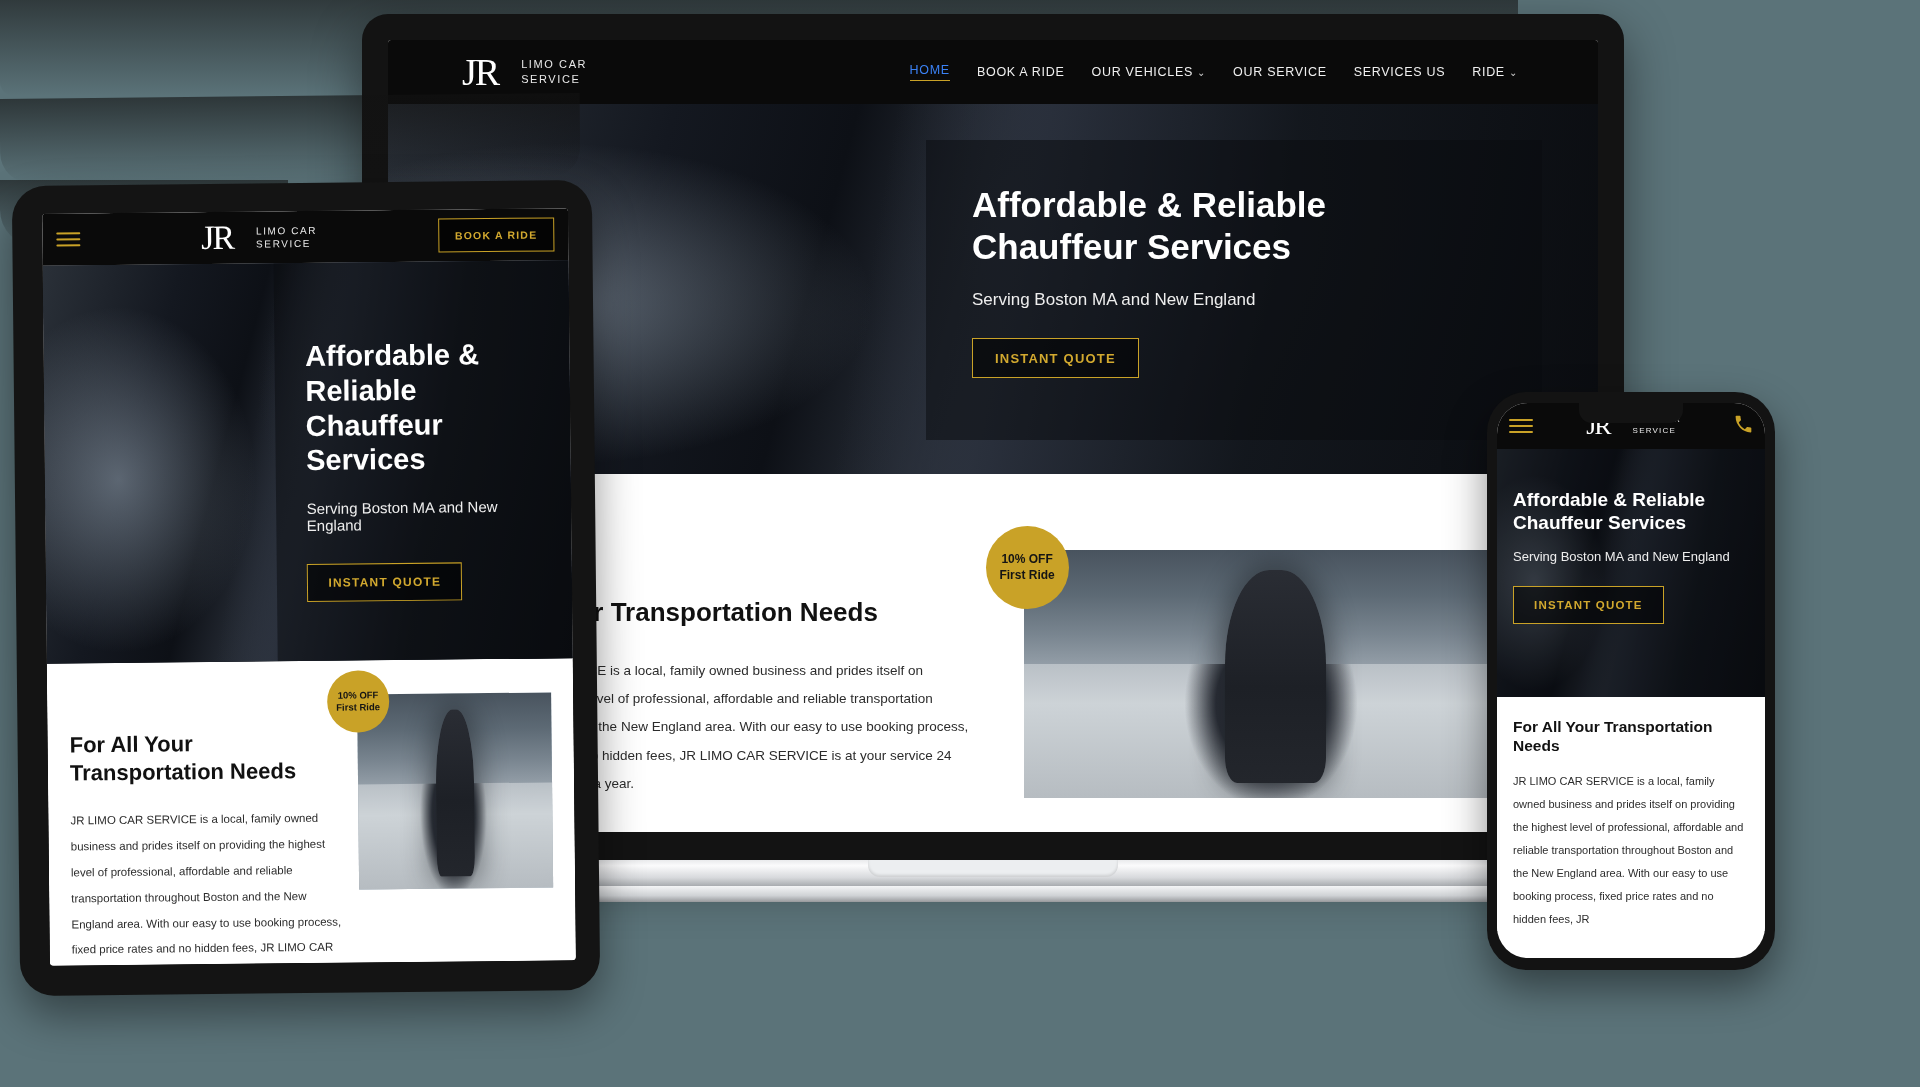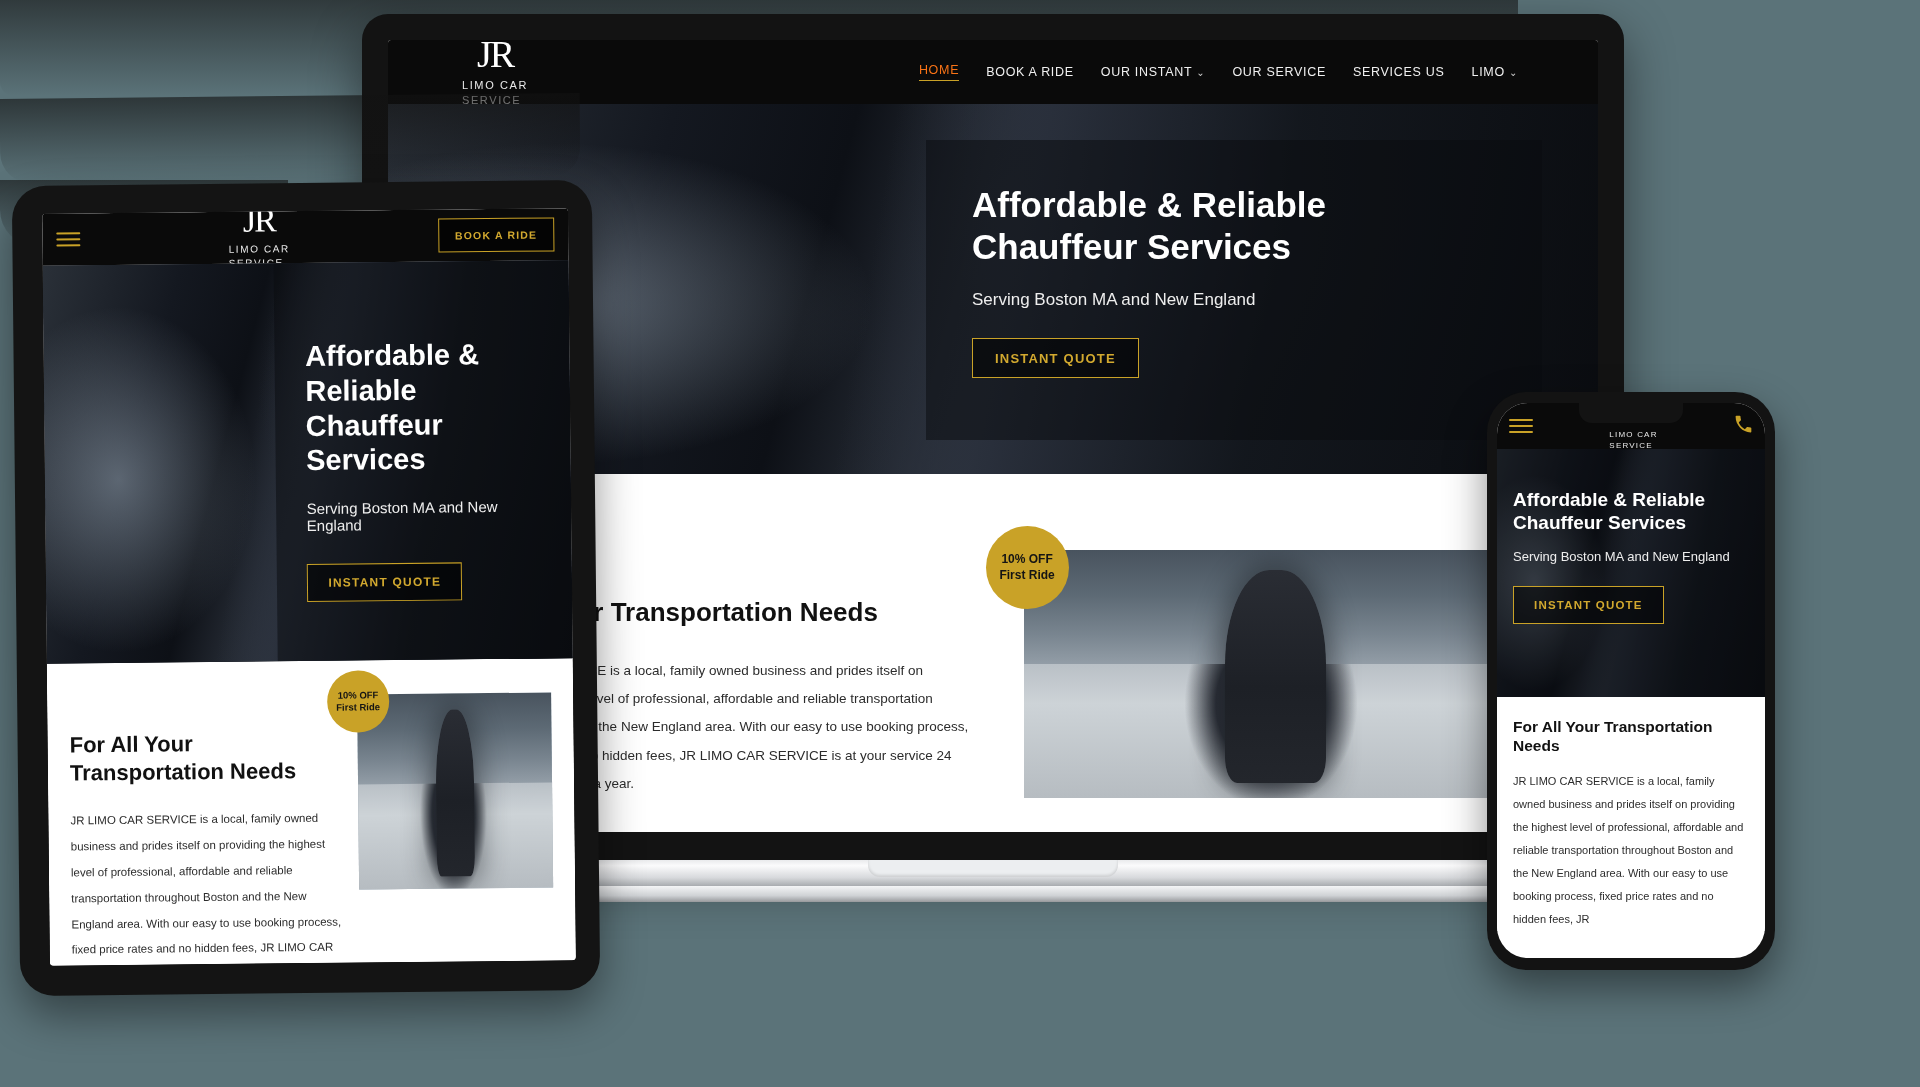--- a/index.html
+++ b/index.html
@@ -6,28 +6,28 @@
   html, body {
     width: 1920px; height: 1087px; overflow: hidden;
     background: #5b7379;
     font-family: "Liberation Sans", sans-serif;
   }
   #stage { position: relative; width: 1920px; height: 1087px; }
 
   
   .site { background:#fff; width:100%; height:100%; overflow:hidden; position:relative; }
   .topbar { background:#0a0a0a; display:flex; align-items:center; }
-  .logo { display:flex; align-items:center; gap:7px;flex-direction:column; }
+  .logo { display:flex; align-items:center; gap:23px; }
   .logo-mark {
     font-family:"Liberation Serif", serif; color:#fff; font-weight:400;
     letter-spacing:-2px; line-height:.9; position:relative; white-space:nowrap;
   }
   .logo-words { color:#e9e9e9; line-height:1.35; letter-spacing:1.6px; font-weight:400; }
   .navlink { color:#f0f0f0; letter-spacing:.7px; white-space:nowrap; }
-  .navlink.active { color:#f97316; }
+  .navlink.active { color:#3b82f6; }
   .navlink.active .ul { display:block; height:1px; background:#c9a227; margin-top:3px; }
   .ul { display:none; }
   .caret { display:inline-block; font-size:.8em; margin-left:4px; color:#cfcfcf; }
 
   
   .hero { position:relative; width:100%; overflow:hidden; background:#1b1f26; }
   .hero-photo { position:absolute; inset:0; }
   
   .photo-limo {
     background:
@@ -200,24 +200,24 @@
             <div class="logo">
               <div class="logo-mark">JR</div>
               <div>
                 <div class="logo-words">LIMO CAR</div>
                 <div class="logo-words">SERVICE</div>
               </div>
             </div>
             <nav class="nav">
               <a class="navlink active"><span>HOME</span><span class="ul"></span></a>
               <a class="navlink">BOOK A RIDE</a>
-              <a class="navlink"><span>OUR INSTANT</span><span class="caret">⌄</span></a>
+              <a class="navlink"><span>OUR VEHICLES</span><span class="caret">⌄</span></a>
               <a class="navlink">OUR SERVICE</a>
               <a class="navlink">SERVICES US</a>
-              <a class="navlink"><span>LIMO</span><span class="caret">⌄</span></a>
+              <a class="navlink"><span>RIDE</span><span class="caret">⌄</span></a>
             </nav>
           </div>
 
           <div class="hero">
             <div class="hero-photo photo-limo"></div>
             <div class="hero-overlay">
               <div class="hero-h1">Affordable &amp; Reliable Chauffeur Services</div>
               <div class="hero-sub">Serving Boston MA and New England</div>
               <div class="btn-outline">INSTANT QUOTE</div>
             </div>

